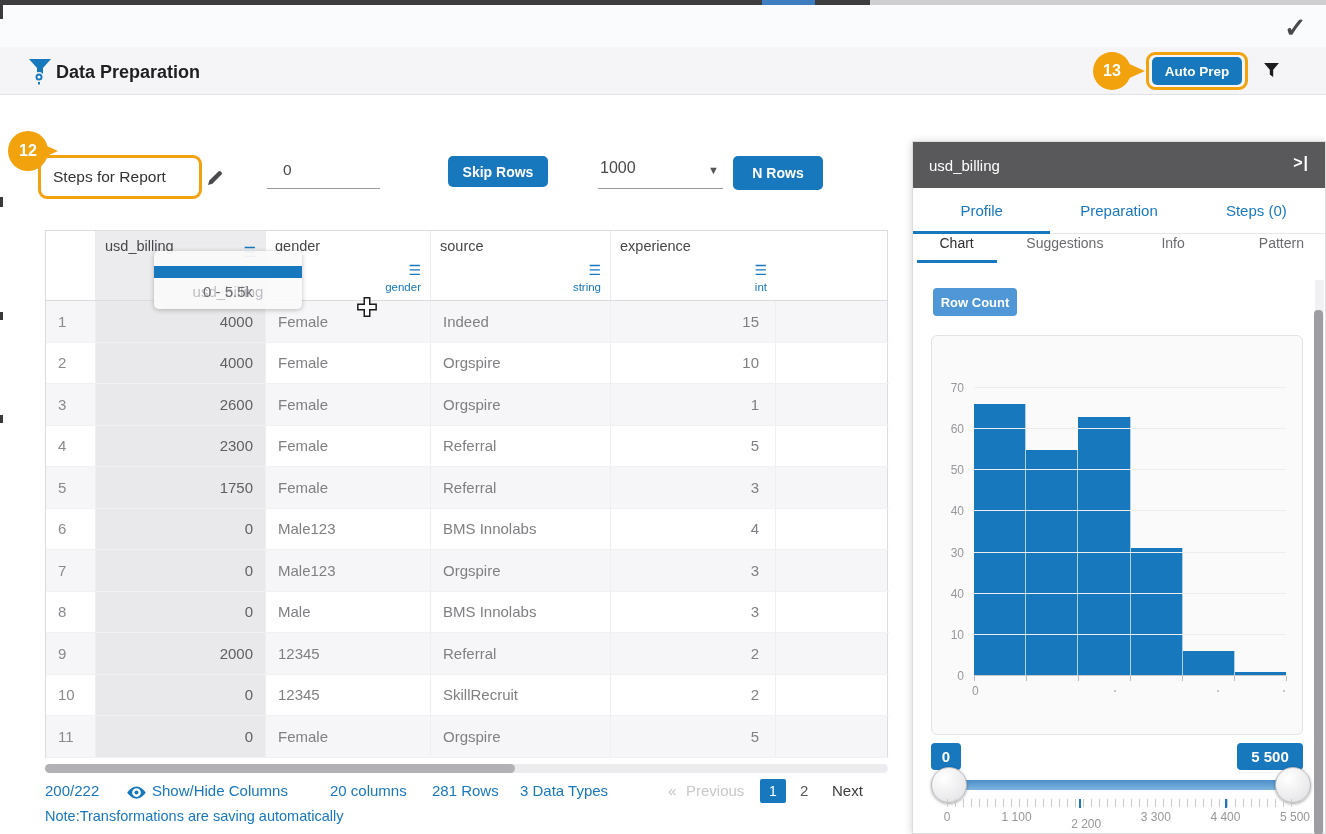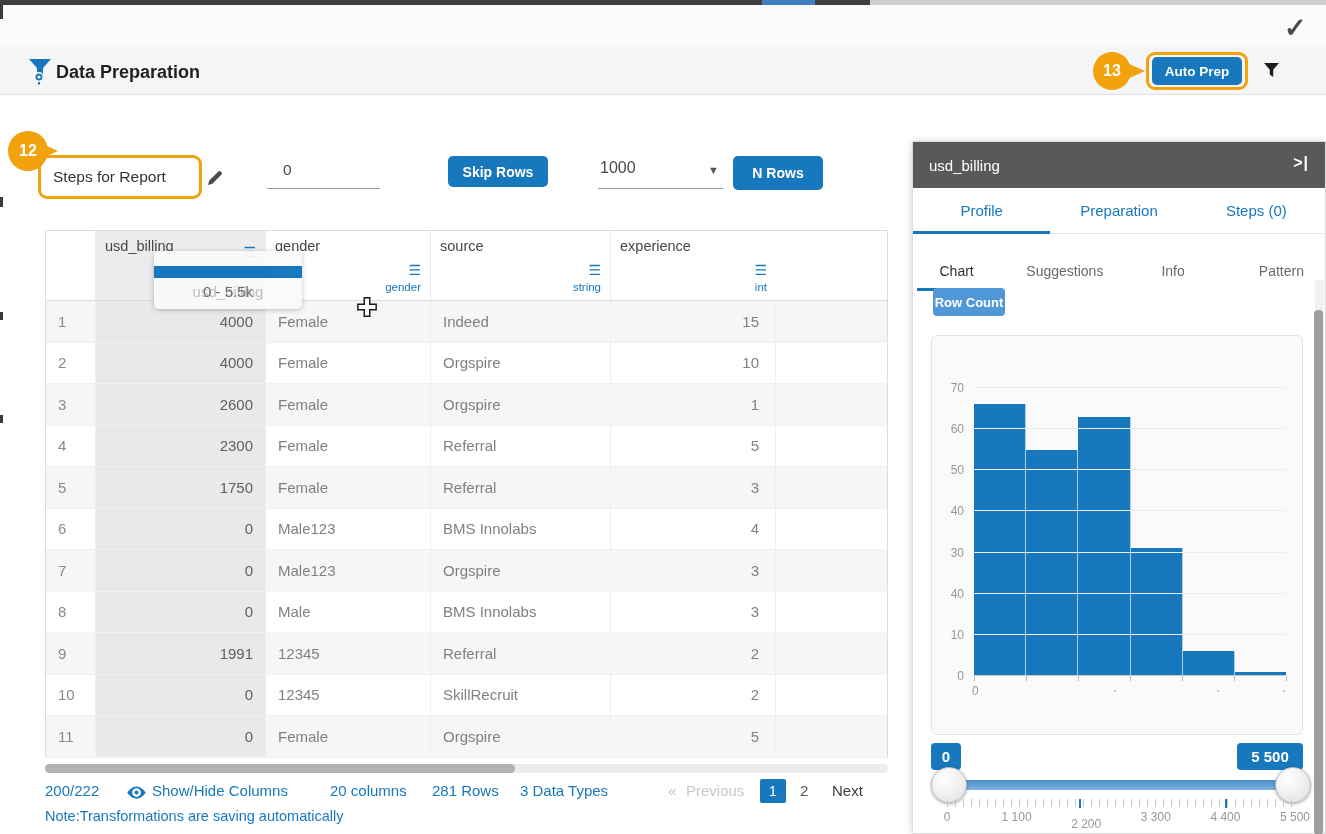--- a/index.html
+++ b/index.html
@@ -74,25 +74,25 @@
 
   
   .panel { position:absolute; left:912px; top:141px; width:414px; height:693px; background:#fff;
            box-shadow:0 1px 8px rgba(0,0,0,0.18); border:1px solid #ddd; }
   .panel-head { position:absolute; left:0; top:0; width:100%; height:46px; background:#59595c; color:#fff;
                 display:flex; align-items:center; padding:0 16px; font-size:15px; }
   .panel-collapse { position:absolute; right:16px; top:12px; color:#fff; font-size:16px; font-weight:bold; letter-spacing:1px; cursor:pointer; }
   .tabs { position:absolute; left:0; top:46px; width:100%; height:46px; display:flex; border-bottom:1px solid #e7e7e9; }
   .tab { flex:1; display:flex; align-items:center; justify-content:center; font-size:15px; color:#1878be; cursor:pointer; position:relative; }
   .tab.active::after { content:""; position:absolute; left:0; bottom:-1px; width:100%; height:3px; background:#1878be; }
-  .subtabs { position:absolute; left:0; top:108px; width:100%; height:41px; display:flex;gap:21px; }
+  .subtabs { position:absolute; left:0; top:80px; width:100%; height:41px; display:flex;gap:21px; }
   .subtab { flex:1; display:flex; align-items:center; justify-content:center; font-size:14px; color:#6b6b6f; cursor:pointer; position:relative; }
   .subtab.active { color:#2e2e32; }
   .subtab.active::after { content:""; position:absolute; left:4px; bottom:0; width:92%; height:3px; background:#1878be; }
-  .rowcount-btn { position:absolute; left:20px; top:146px; width:72px; height:28px; background:#4f97d7; border-radius:4px;
+  .rowcount-btn { position:absolute; left:20px; top:146px; width:84px; height:28px; background:#4f97d7; border-radius:4px;
                   color:#fff; font-size:13px; font-weight:bold; display:flex; align-items:center; justify-content:center; cursor:pointer; }
 
   
   .chart-card { position:absolute; left:18px; top:193px; width:372px; height:400px; background:#fafafa;
                 border:1px solid #e3e3e5; border-radius:6px; }
   .plot { position:absolute; left:42px; top:52px; right:16px; bottom:58px; }
   .grid-line { position:absolute; left:0; right:0; height:1px; background:#ededef; }
   .grid-line.axis { background:#c9c9cc; }
   .ytick { position:absolute; right:8px; transform:translateY(50%); font-size:12px; color:#97979b; }
   .yaxis { position:absolute; left:0; top:52px; bottom:58px; width:40px; }
@@ -266,21 +266,21 @@
     <div class="trow grid6">
       <div class="td num">8</div>
       <div class="td usd">0</div>
       <div class="td">Male</div>
       <div class="td">BMS Innolabs</div>
       <div class="td rgt">3</div>
       <div class="td"></div>
     </div>
     <div class="trow grid6 odd">
       <div class="td num">9</div>
-      <div class="td usd">1991</div>
+      <div class="td usd">2000</div>
       <div class="td">12345</div>
       <div class="td">Referral</div>
       <div class="td rgt">2</div>
       <div class="td"></div>
     </div>
     <div class="trow grid6">
       <div class="td num">10</div>
       <div class="td usd">0</div>
       <div class="td">12345</div>
       <div class="td">SkillRecruit</div>

